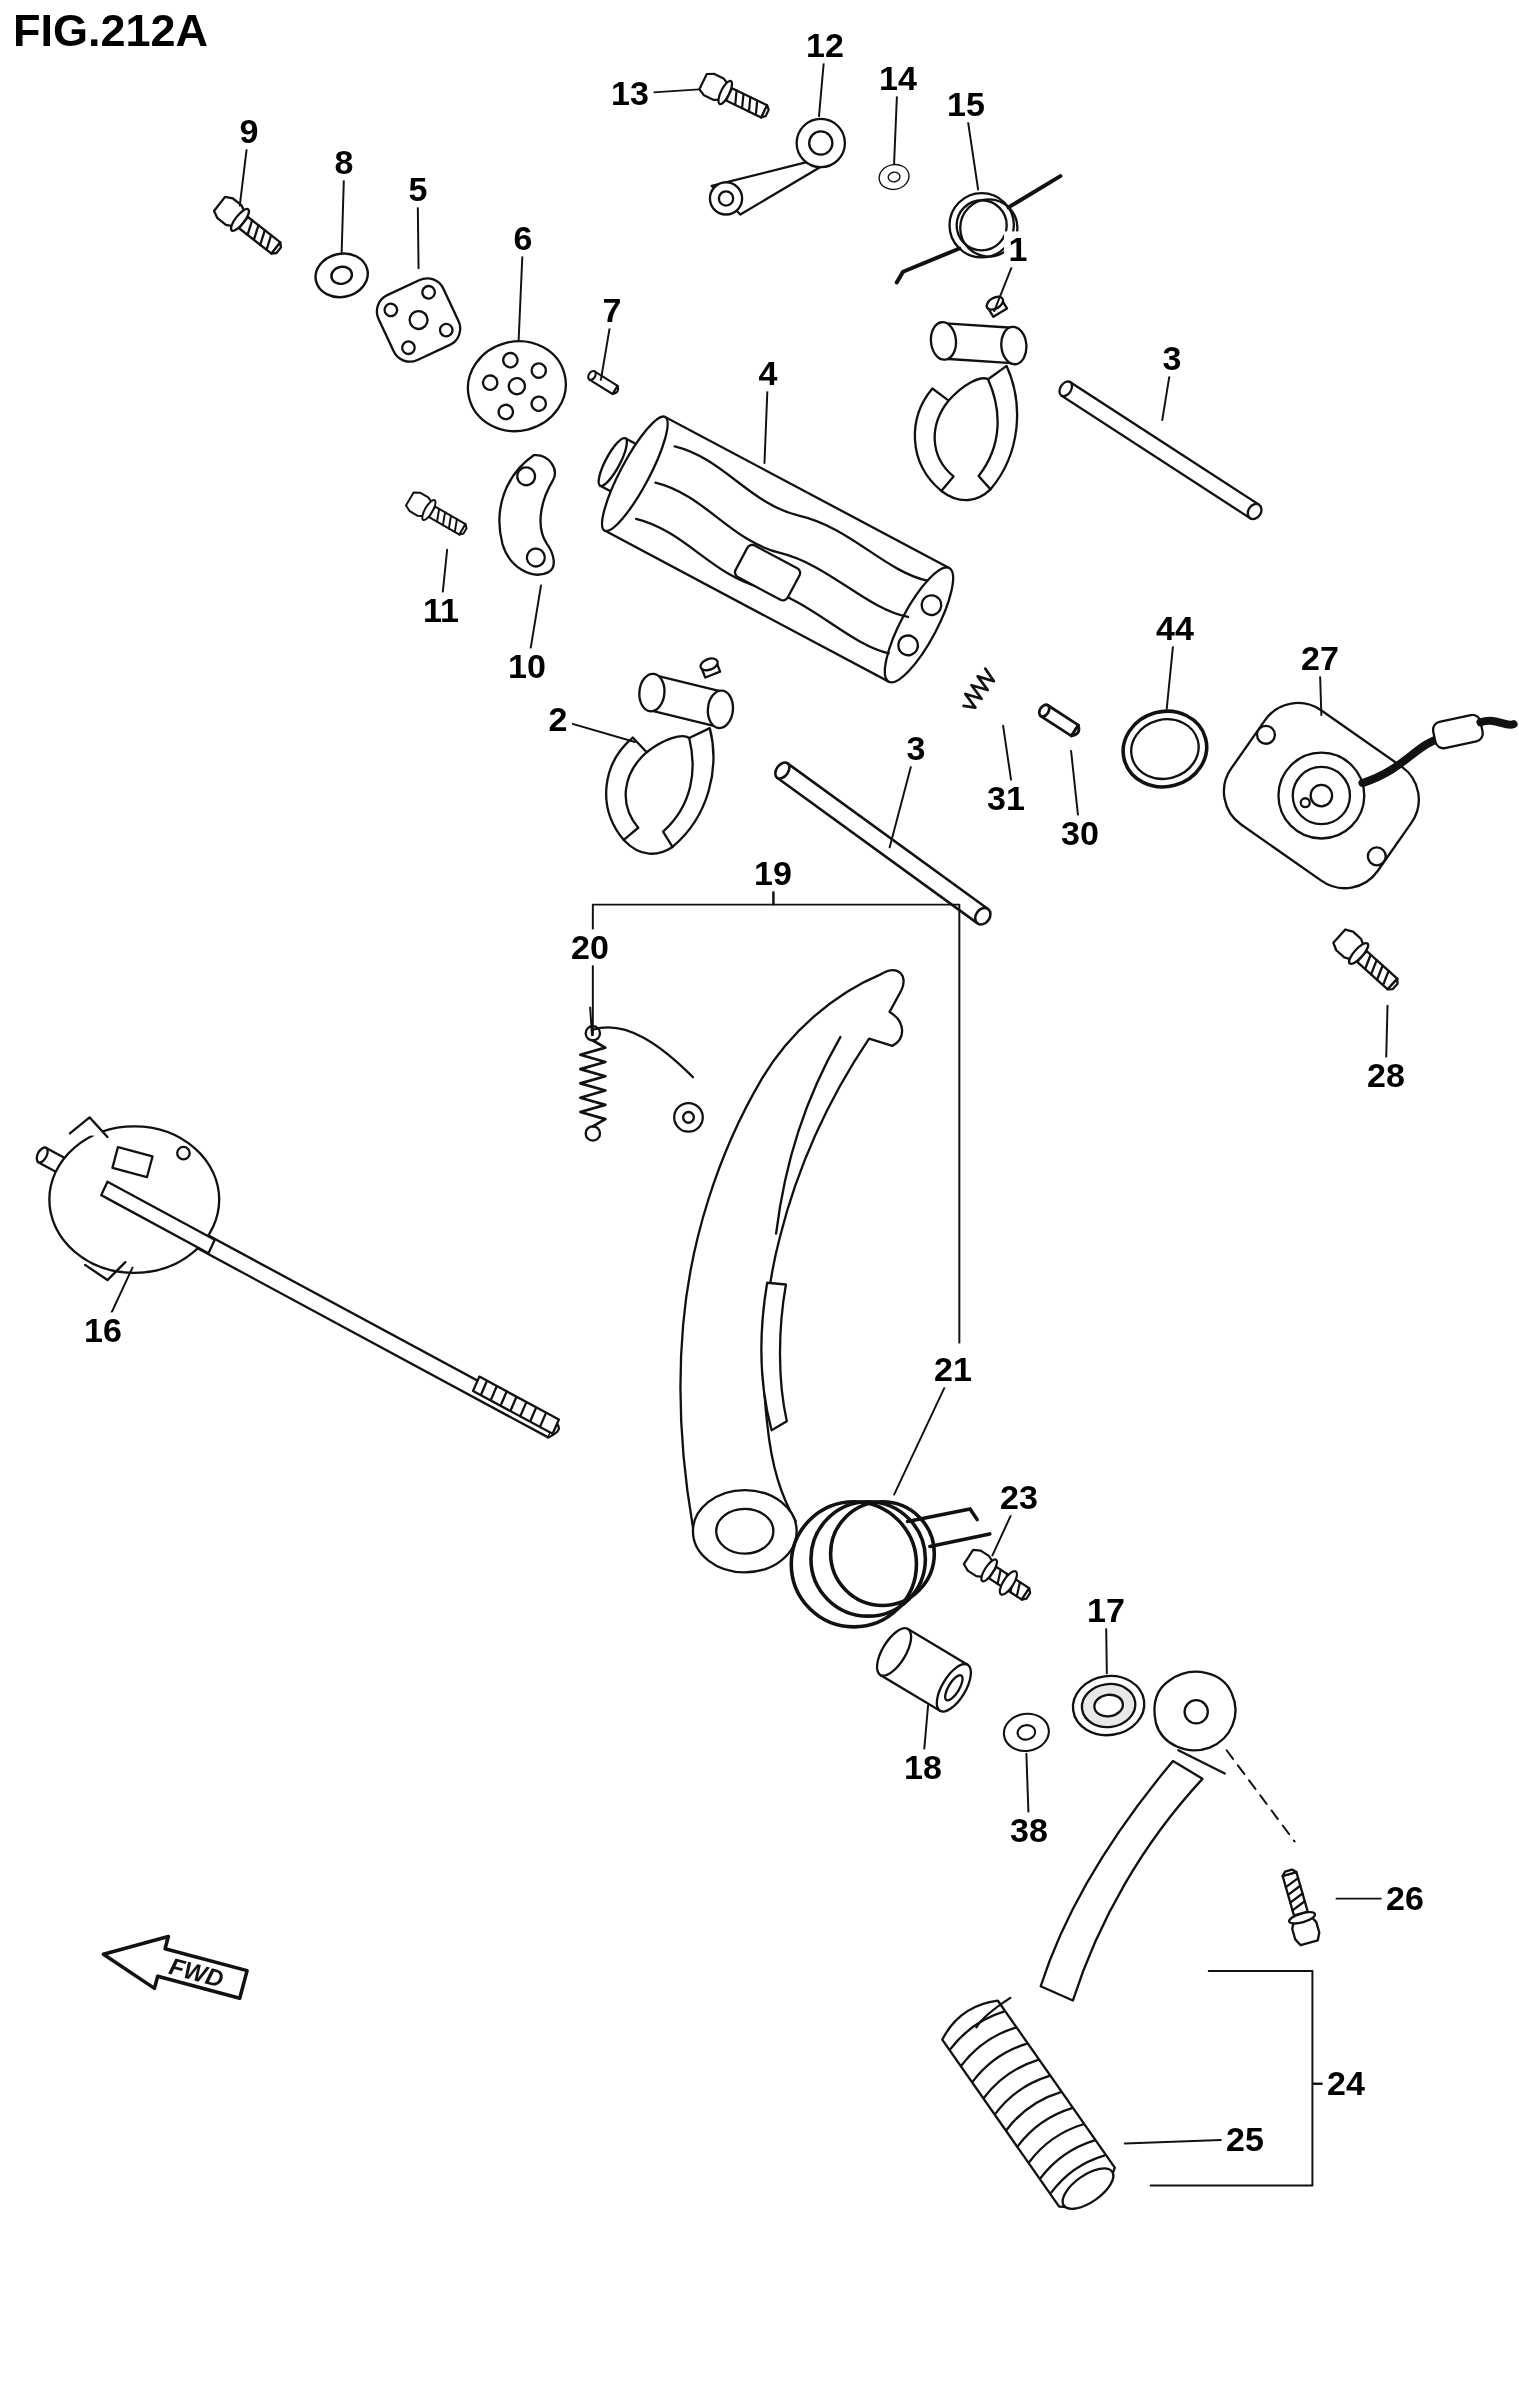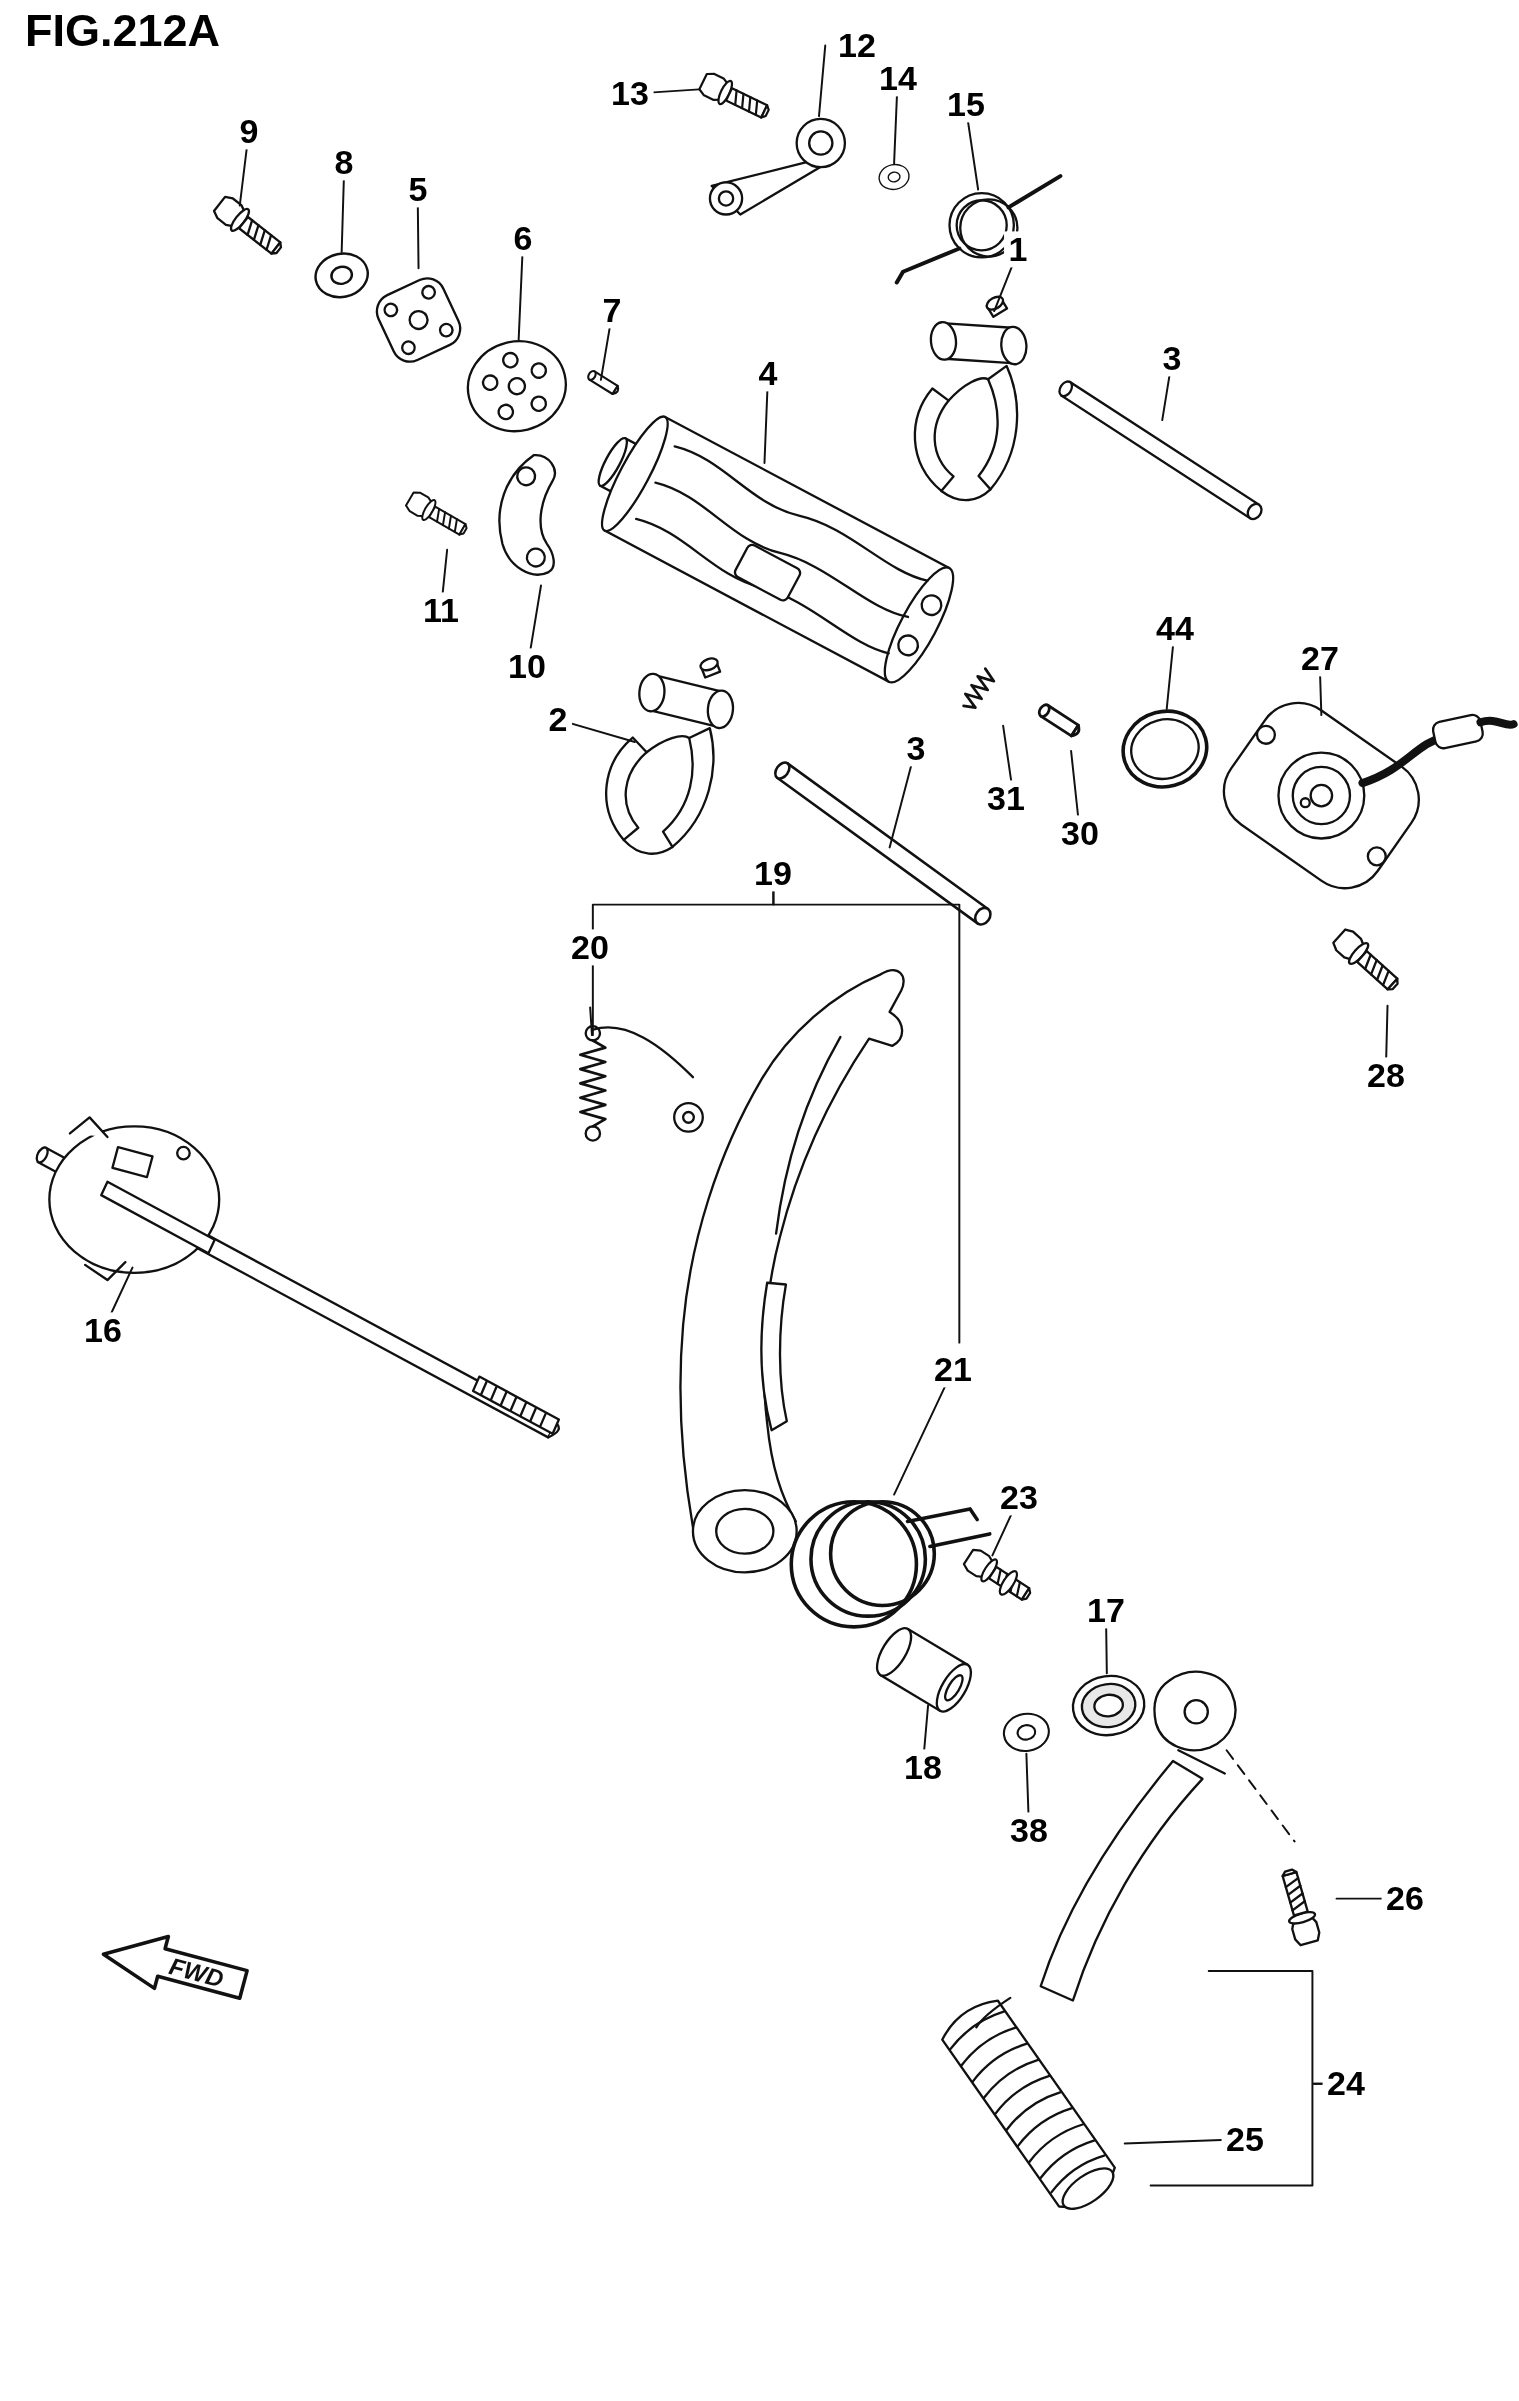--- a/index.html
+++ b/index.html
@@ -1,19 +1,19 @@
 <!DOCTYPE html>
 <html style="font-size:14.3px"><head>
 <meta charset="utf-8">
 <style>
   html,body{margin:0;padding:0;background:#fff;}
   #stage{position:relative;width:1520px;height:2401px;background:#fff;overflow:hidden;
          font-family:"Liberation Sans",sans-serif;color:#000;}
   #stage svg{position:absolute;left:0;top:0;}
-  #fig-title{position:absolute;left:25px;top:5.4px;font-weight:bold;font-size:45px;letter-spacing:0;}
+  #fig-title{position:absolute;left:13px;top:5.4px;font-weight:bold;font-size:45px;letter-spacing:0;}
   .callout{position:absolute;transform:translate(-50%,-52%);font-weight:bold;font-size:34px;
            line-height:1;background:#fff;padding:0.9px 4.5px;white-space:nowrap;}
   #footer{position:absolute;left:14.3px;top:2316px;}
   #footer .code{font-size:23px;letter-spacing:0.9px;}
   #footer .caption{font-size:27px;margin-top:10.7px;}
 </style>
 </head>
 <body>
 
 <div id="stage">
@@ -314,21 +314,21 @@
       <div class="callout" style="left: 1172px; top: 359px;">3</div>
       <div class="callout" style="left: 916px; top: 749px;">3</div>
       <div class="callout" style="left: 768px; top: 374px;">4</div>
       <div class="callout" style="left: 418px; top: 190px;">5</div>
       <div class="callout" style="left: 523px; top: 239px;">6</div>
       <div class="callout" style="left: 612px; top: 311px;">7</div>
       <div class="callout" style="left: 344px; top: 163px;">8</div>
       <div class="callout" style="left: 249px; top: 132px;">9</div>
       <div class="callout" style="left: 527px; top: 667px;">10</div>
       <div class="callout" style="left: 441px; top: 611px;">11</div>
-      <div class="callout" style="left: 825px; top: 46px; margin-left: 32px;">12</div>
+      <div class="callout" style="left: 825px; top: 46px;">12</div>
       <div class="callout" style="left: 630px; top: 94px;">13</div>
       <div class="callout" style="left: 898px; top: 79px;">14</div>
       <div class="callout" style="left: 966px; top: 105px;">15</div>
       <div class="callout" style="left: 103px; top: 1331px;">16</div>
       <div class="callout" style="left: 1106px; top: 1611px;">17</div>
       <div class="callout" style="left: 923px; top: 1768px;">18</div>
       <div class="callout" style="left: 773px; top: 874px;">19</div>
       <div class="callout" style="left: 590px; top: 948px;">20</div>
       <div class="callout" style="left: 953px; top: 1370px;">21</div>
       <div class="callout" style="left: 1029px; top: 1831px;">38</div>

